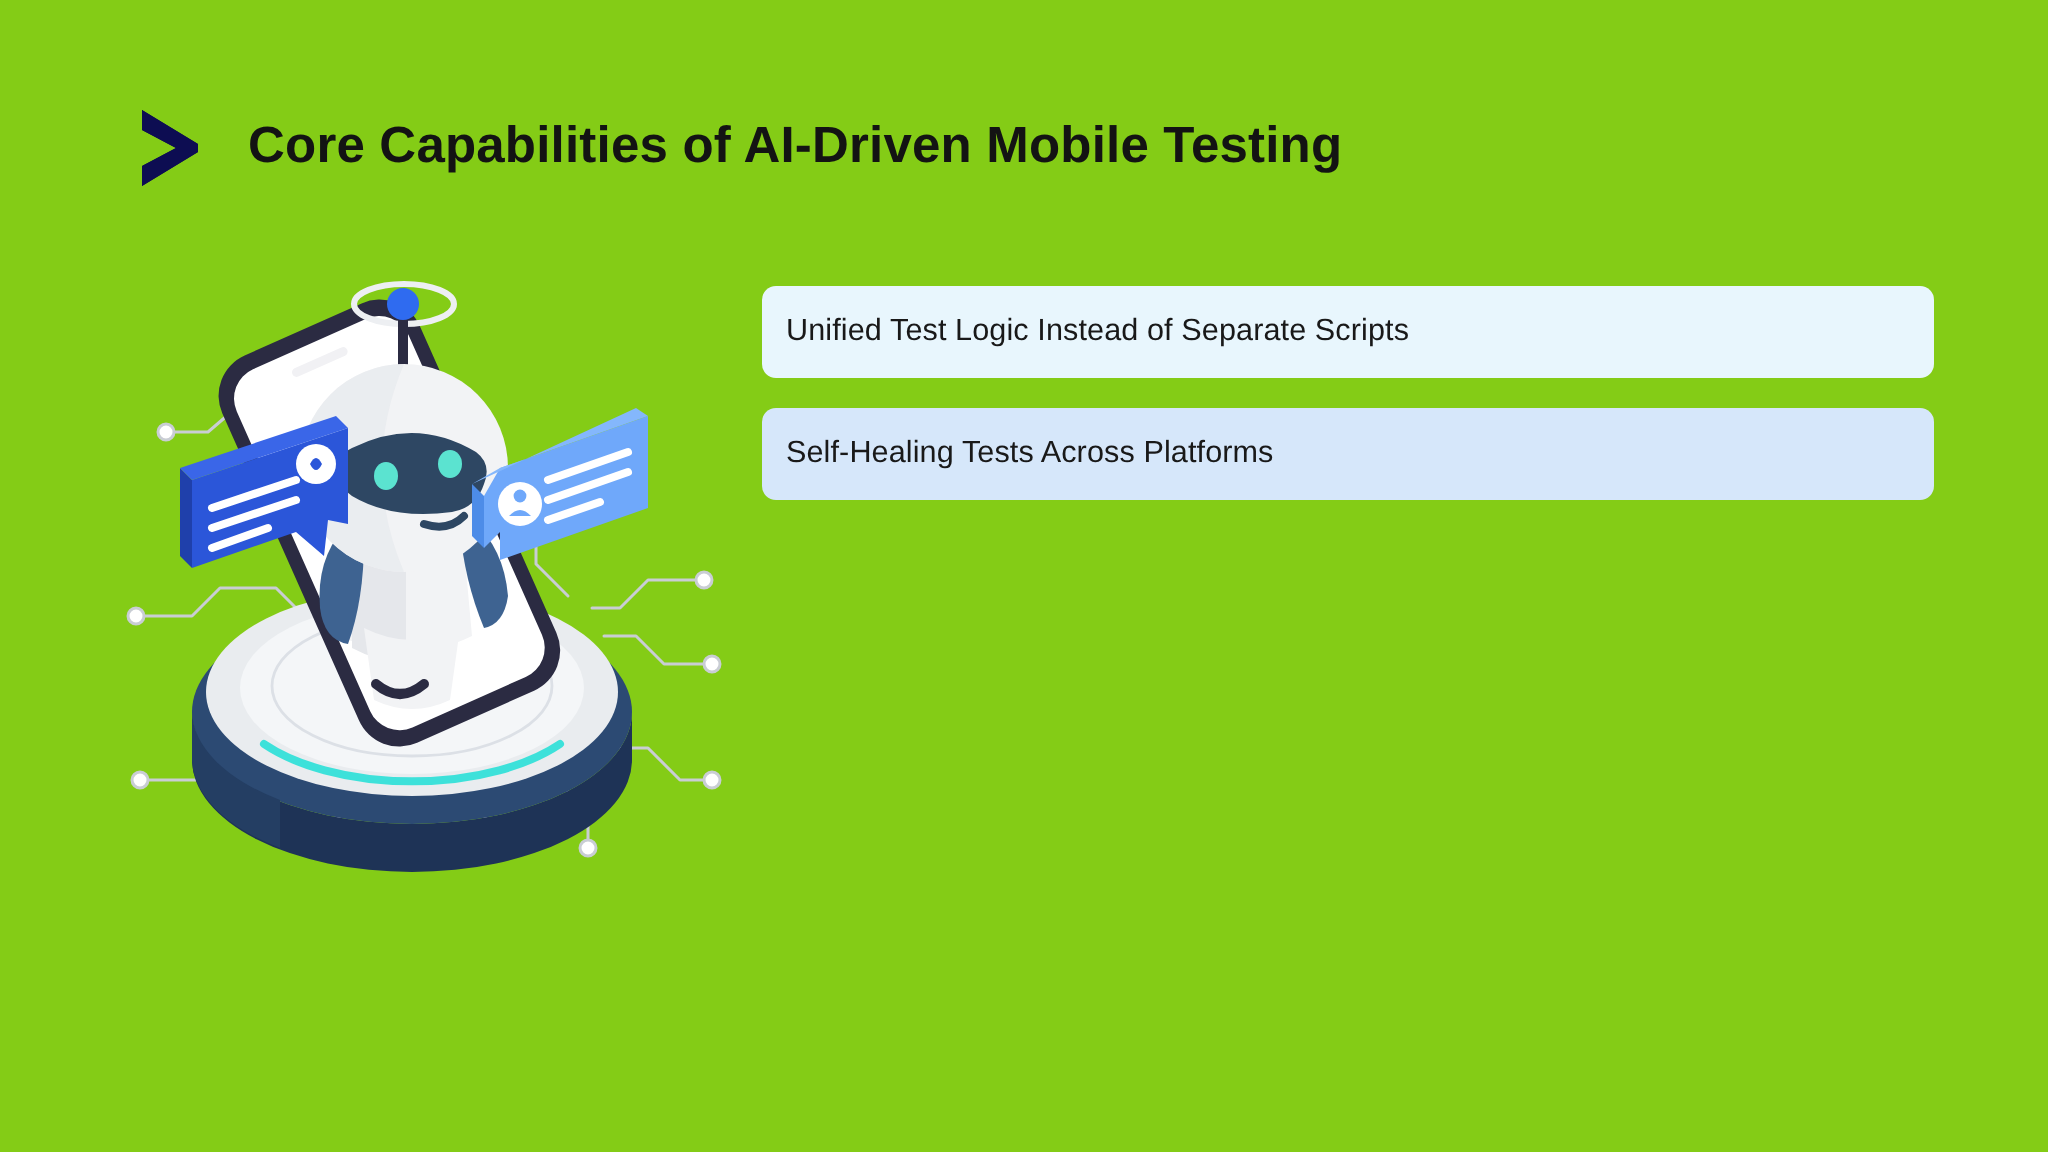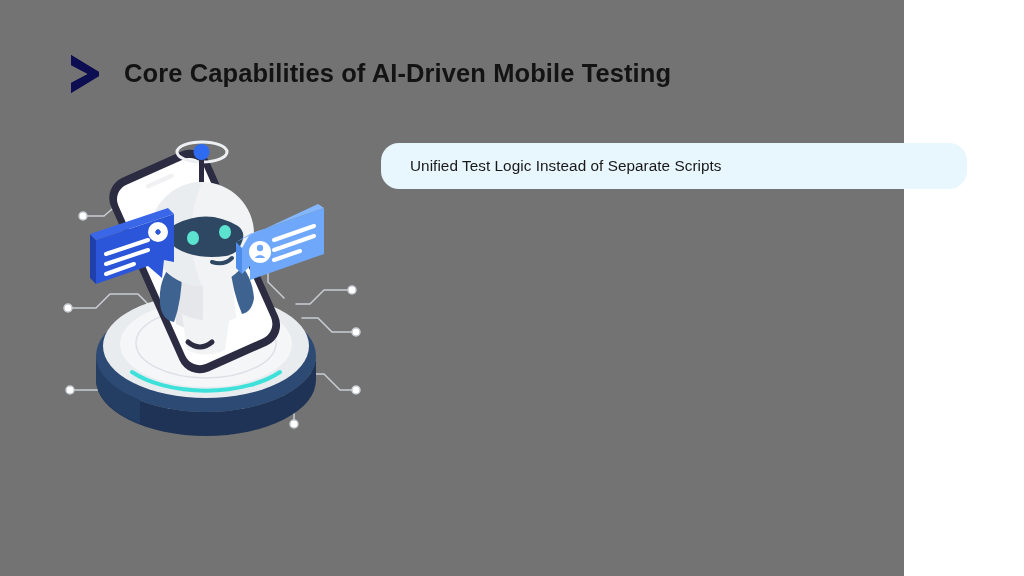--- a/index.html
+++ b/index.html
@@ -10,23 +10,23 @@
   }
   body {
     width: 1024px;
     height: 576px;
     overflow: hidden;
     font-family: "Liberation Sans", "DejaVu Sans", sans-serif;
     -webkit-font-smoothing: antialiased;
   }
   .slide {
     position: relative;
-    width: 904px;
+    width: 1024px;
     height: 576px;
-    background: #737373;
+    background: #84cc16;
     text-align: right;
   }
 
   
   .header {
     position: absolute;
     left: 68px;
     top: 52px;
     display: flex;
     align-items: center;
@@ -52,24 +52,24 @@
     position: absolute;
     left: 381px;
     top: 143px;
     width: 586px;
     display: flex;
     flex-direction: column;
     gap: 15px;
   }
   .capability-item {
     height: 46px;
-    border-radius: 18px;
+    border-radius: 7px;
     display: flex;
     align-items: center;
-    padding: 0 0 0 29px;
+    padding: 0 0 0 12px;
     box-sizing: border-box;
   }
   .capability-label {
     font-size: 15.3px;
     font-weight: 400;
     color: #191919;
     letter-spacing: 0.05px;
     line-height: 1;
     white-space: nowrap;
   }
@@ -100,20 +100,23 @@
     </svg>
     <div class="page-title">Core Capabilities of AI-Driven Mobile Testing</div>
   </div>
 
   <div class="capability-list">
 
     <div class="capability-item" style="background:#E8F6FD;">
       <span class="capability-label" style="color: rgb(25, 25, 25);">Unified Test Logic Instead of Separate Scripts</span>
     </div>
 
+    <div class="capability-item" style="background:#D6E7FA;">
+      <span class="capability-label" style="color: rgb(25, 25, 25);">Self-Healing Tests Across Platforms</span>
+    </div>
 
 
 
   </div>
 
   <div class="illustration">
     <svg viewBox="0 0 316 312" xmlns="http://www.w3.org/2000/svg" aria-hidden="true">
 
       <g fill="none" stroke="#C9CDD4" stroke-width="1.5" stroke-linecap="round" stroke-linejoin="round">
 

